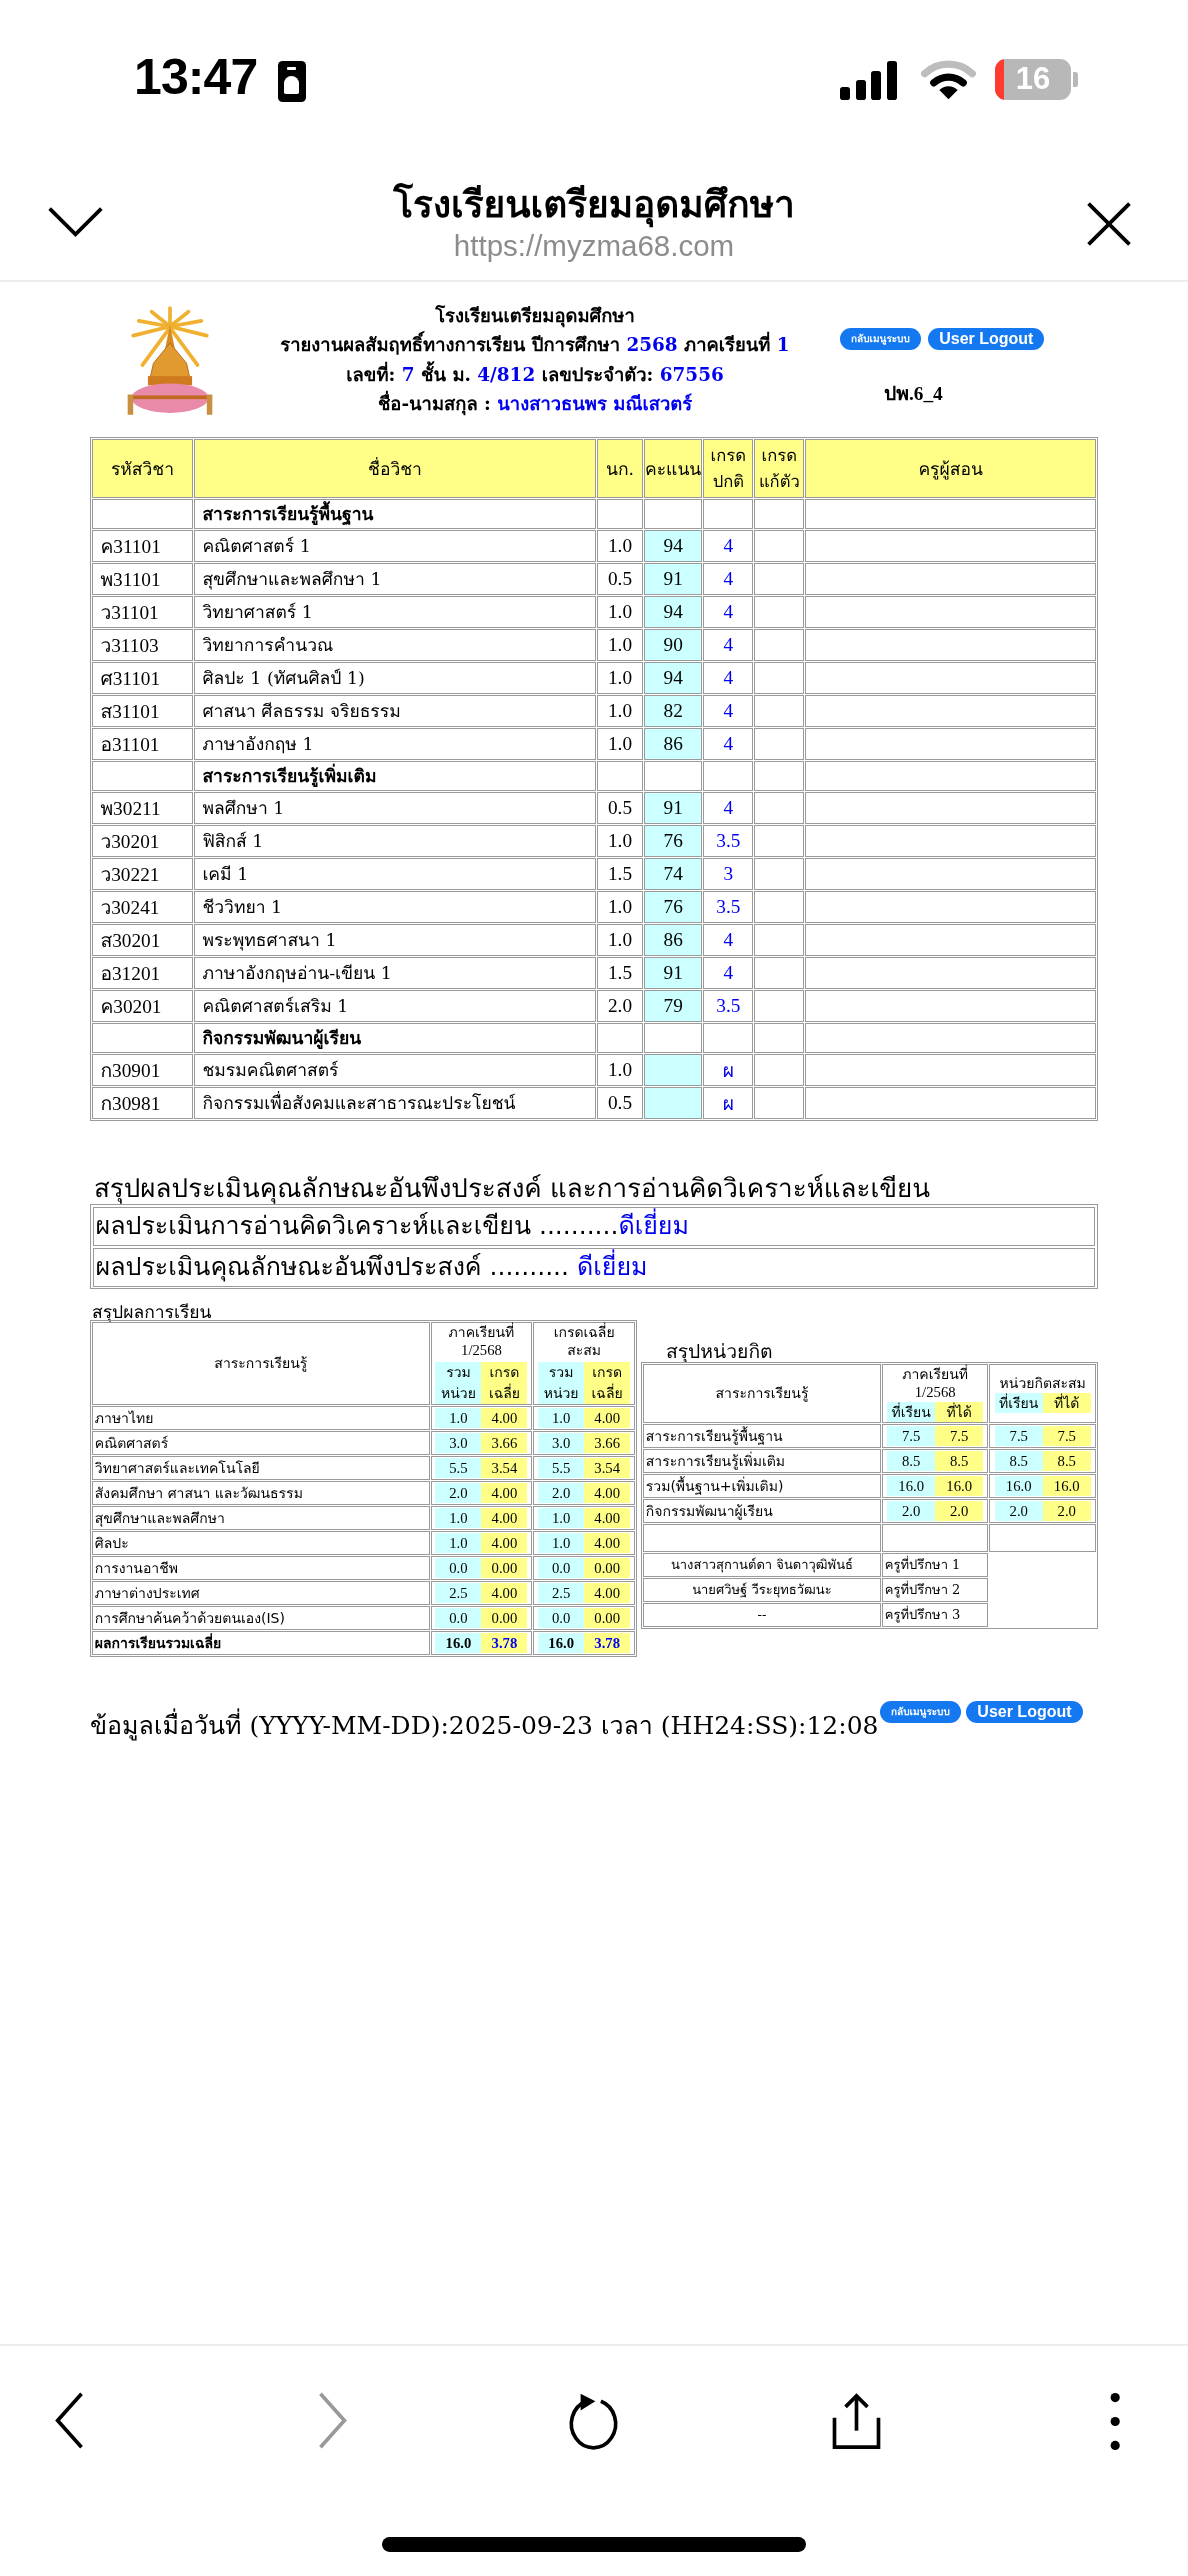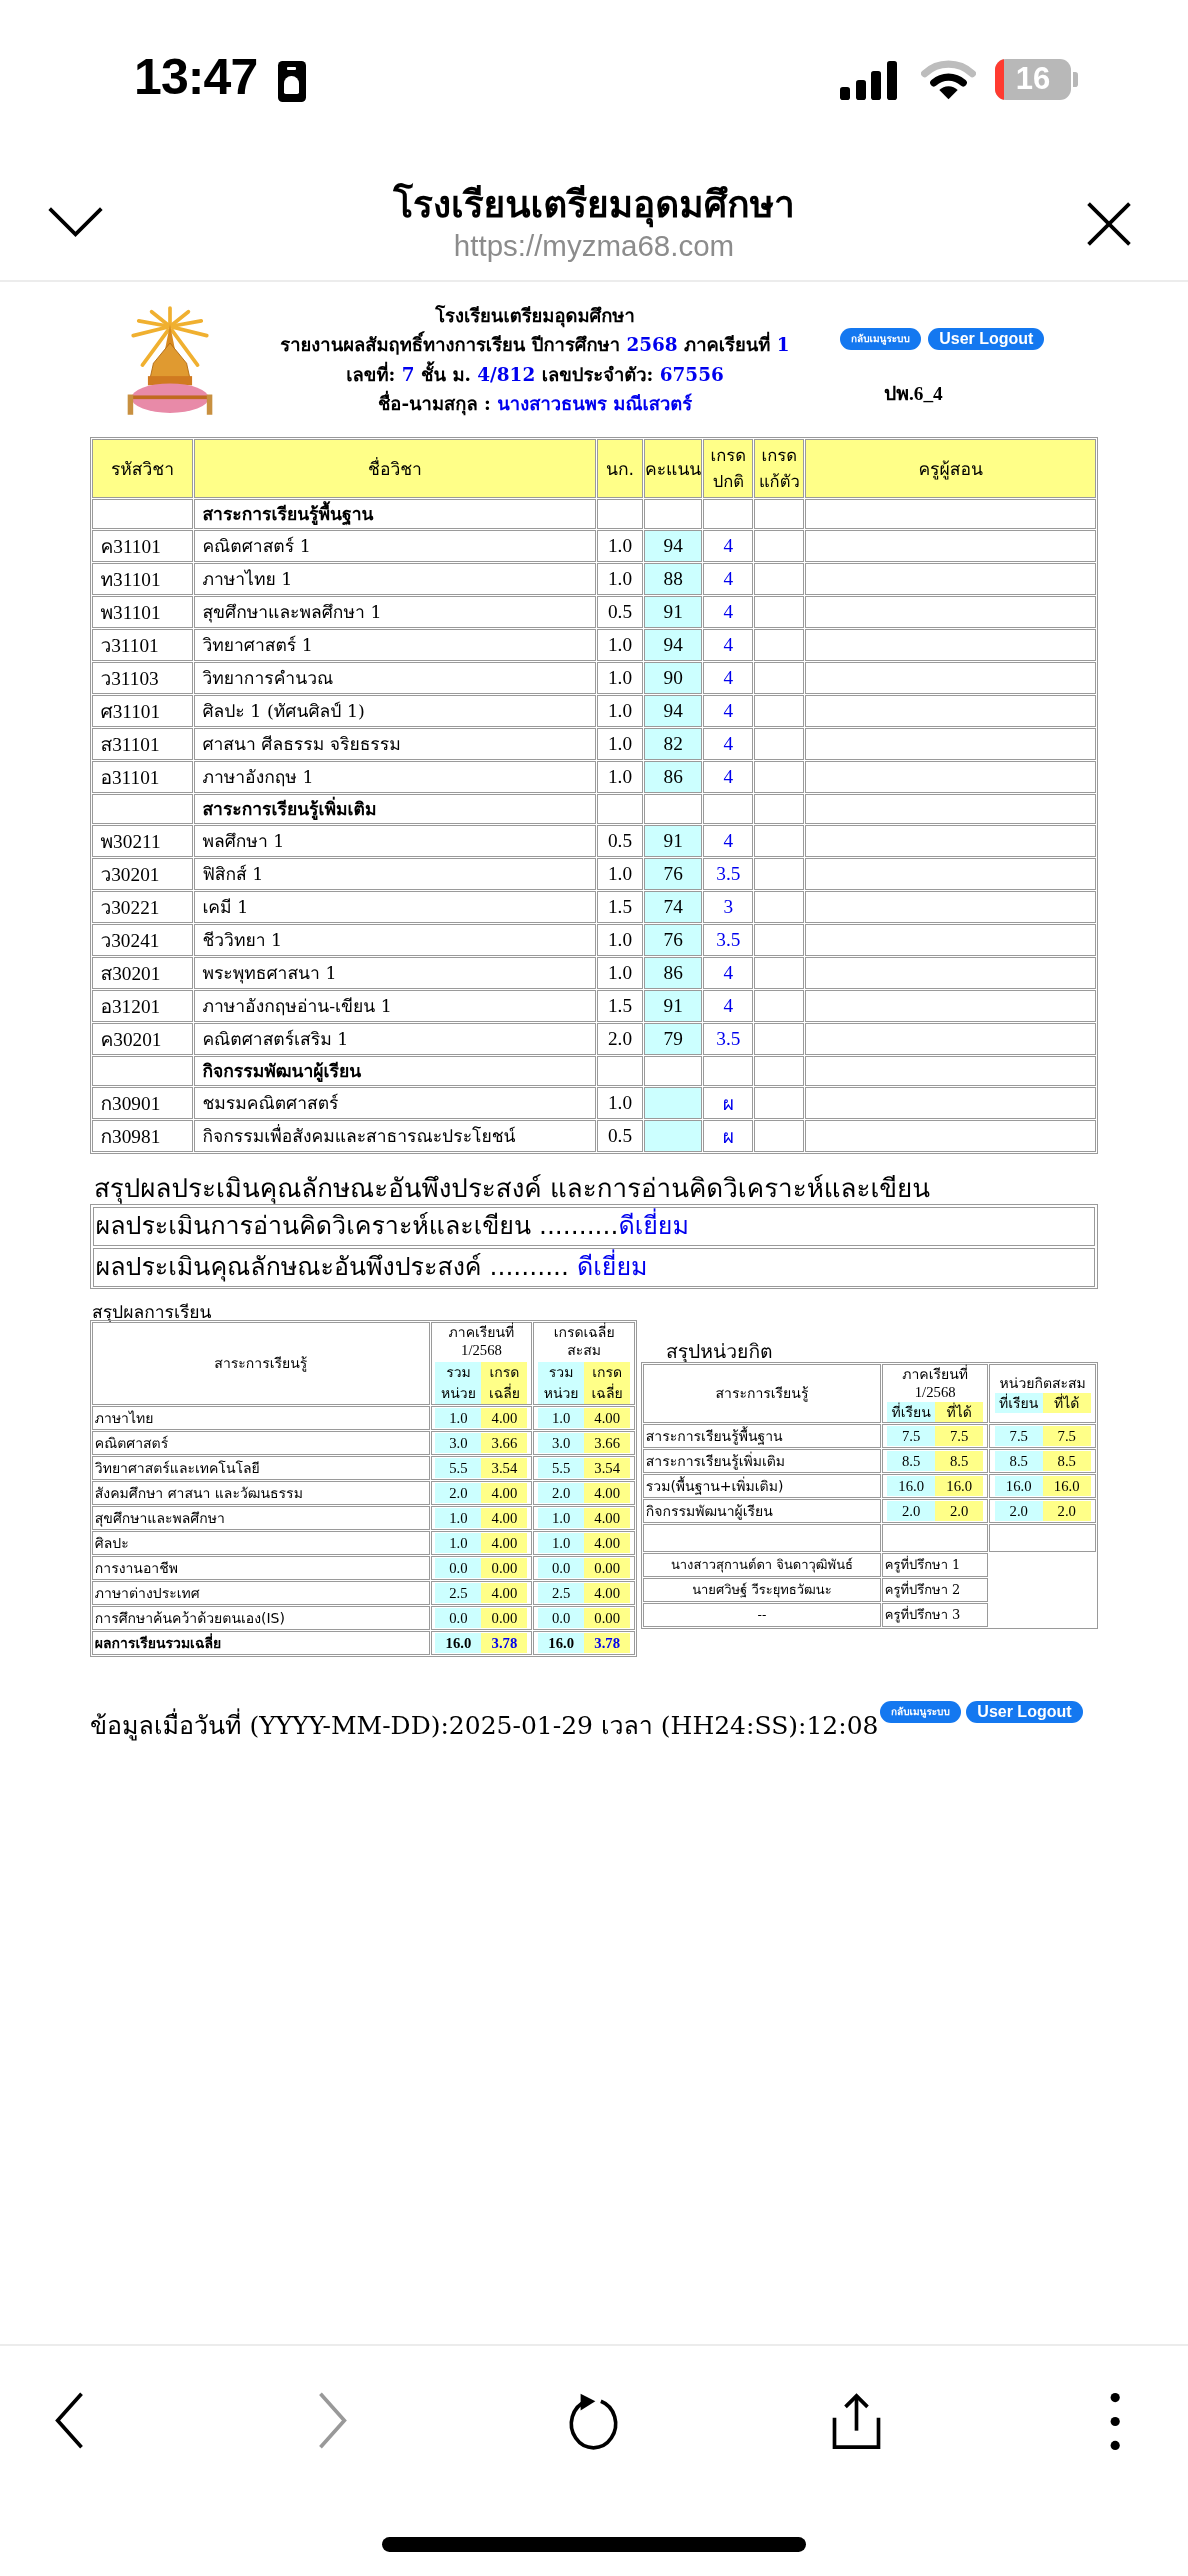--- a/index.html
+++ b/index.html
@@ -198,29 +198,20 @@
         <tr>
           <td>ค31101</td>
           <td class="name">คณิตศาสตร์ 1</td>
           <td class="c">1.0</td>
           <td class="c score">94</td>
           <td class="c g">4</td>
           <td class="c"></td>
           <td></td>
         </tr>
         <tr>
-          <td>ท31101</td>
-          <td class="name">ภาษาไทย 1</td>
-          <td class="c">1.0</td>
-          <td class="c score">88</td>
-          <td class="c g">4</td>
-          <td class="c"></td>
-          <td></td>
-        </tr>
-        <tr>
           <td>พ31101</td>
           <td class="name">สุขศึกษาและพลศึกษา 1</td>
           <td class="c">0.5</td>
           <td class="c score">91</td>
           <td class="c g">4</td>
           <td class="c"></td>
           <td></td>
         </tr>
         <tr>
           <td>ว31101</td>
@@ -653,21 +644,21 @@
           <td class="adv">นายศวิษฐ์ วีระยุทธวัฒนะ</td>
           <td class="advlab">ครูที่ปรึกษา 2</td>
         </tr>
         <tr>
           <td class="adv">--</td>
           <td class="advlab">ครูที่ปรึกษา 3</td>
         </tr>
       </tbody>
   </table>
 
-  <div class="footer-line">ข้อมูลเมื่อวันที่ (YYYY-MM-DD):2025-01-29  เวลา (HH24:SS):12:08</div>
+  <div class="footer-line">ข้อมูลเมื่อวันที่ (YYYY-MM-DD):2025-09-23  เวลา (HH24:SS):12:08</div>
   <div class="btn-row2">
     <div class="pill small">กลับเมนูระบบ</div>
     <div class="pill">User Logout</div>
   </div>
 </div>
 
 <div class="toolbar">
   <svg class="tb-icon" style="left:52px" width="37" height="57" viewBox="0 0 40 62">
     <polyline points="32,2 6,31 32,60" fill="none" stroke="#000" stroke-width="4"></polyline>
   </svg>

